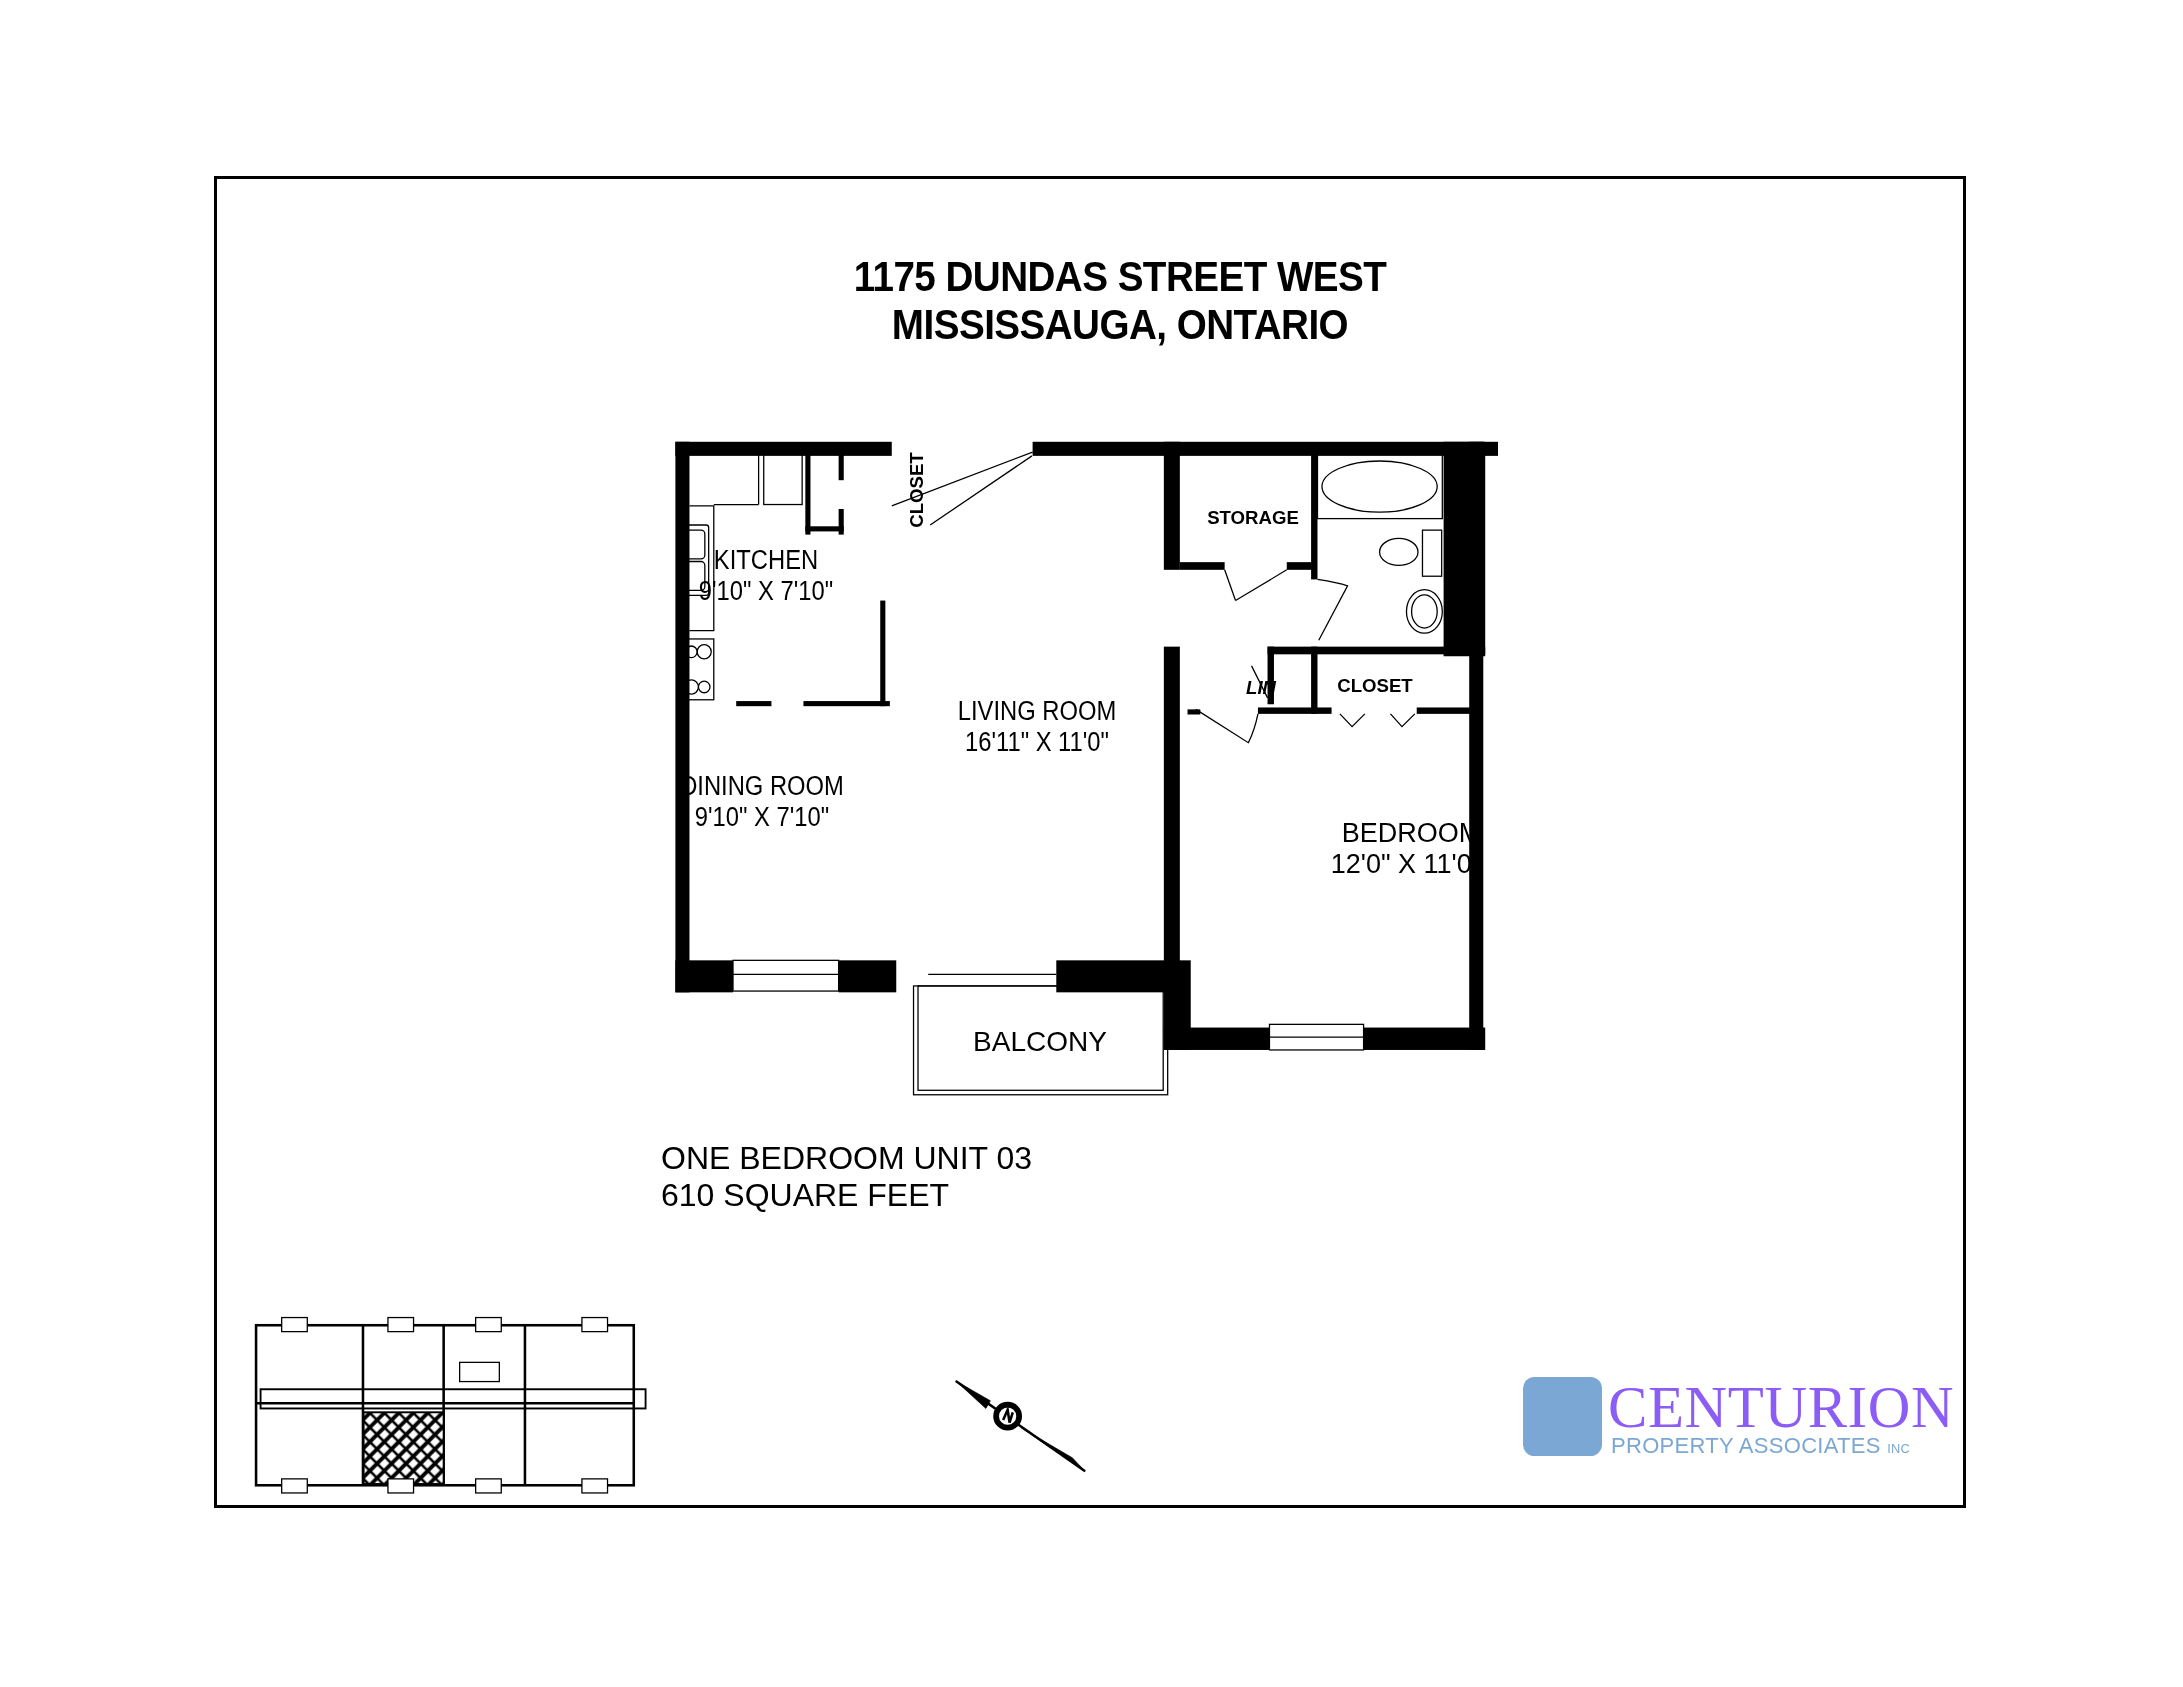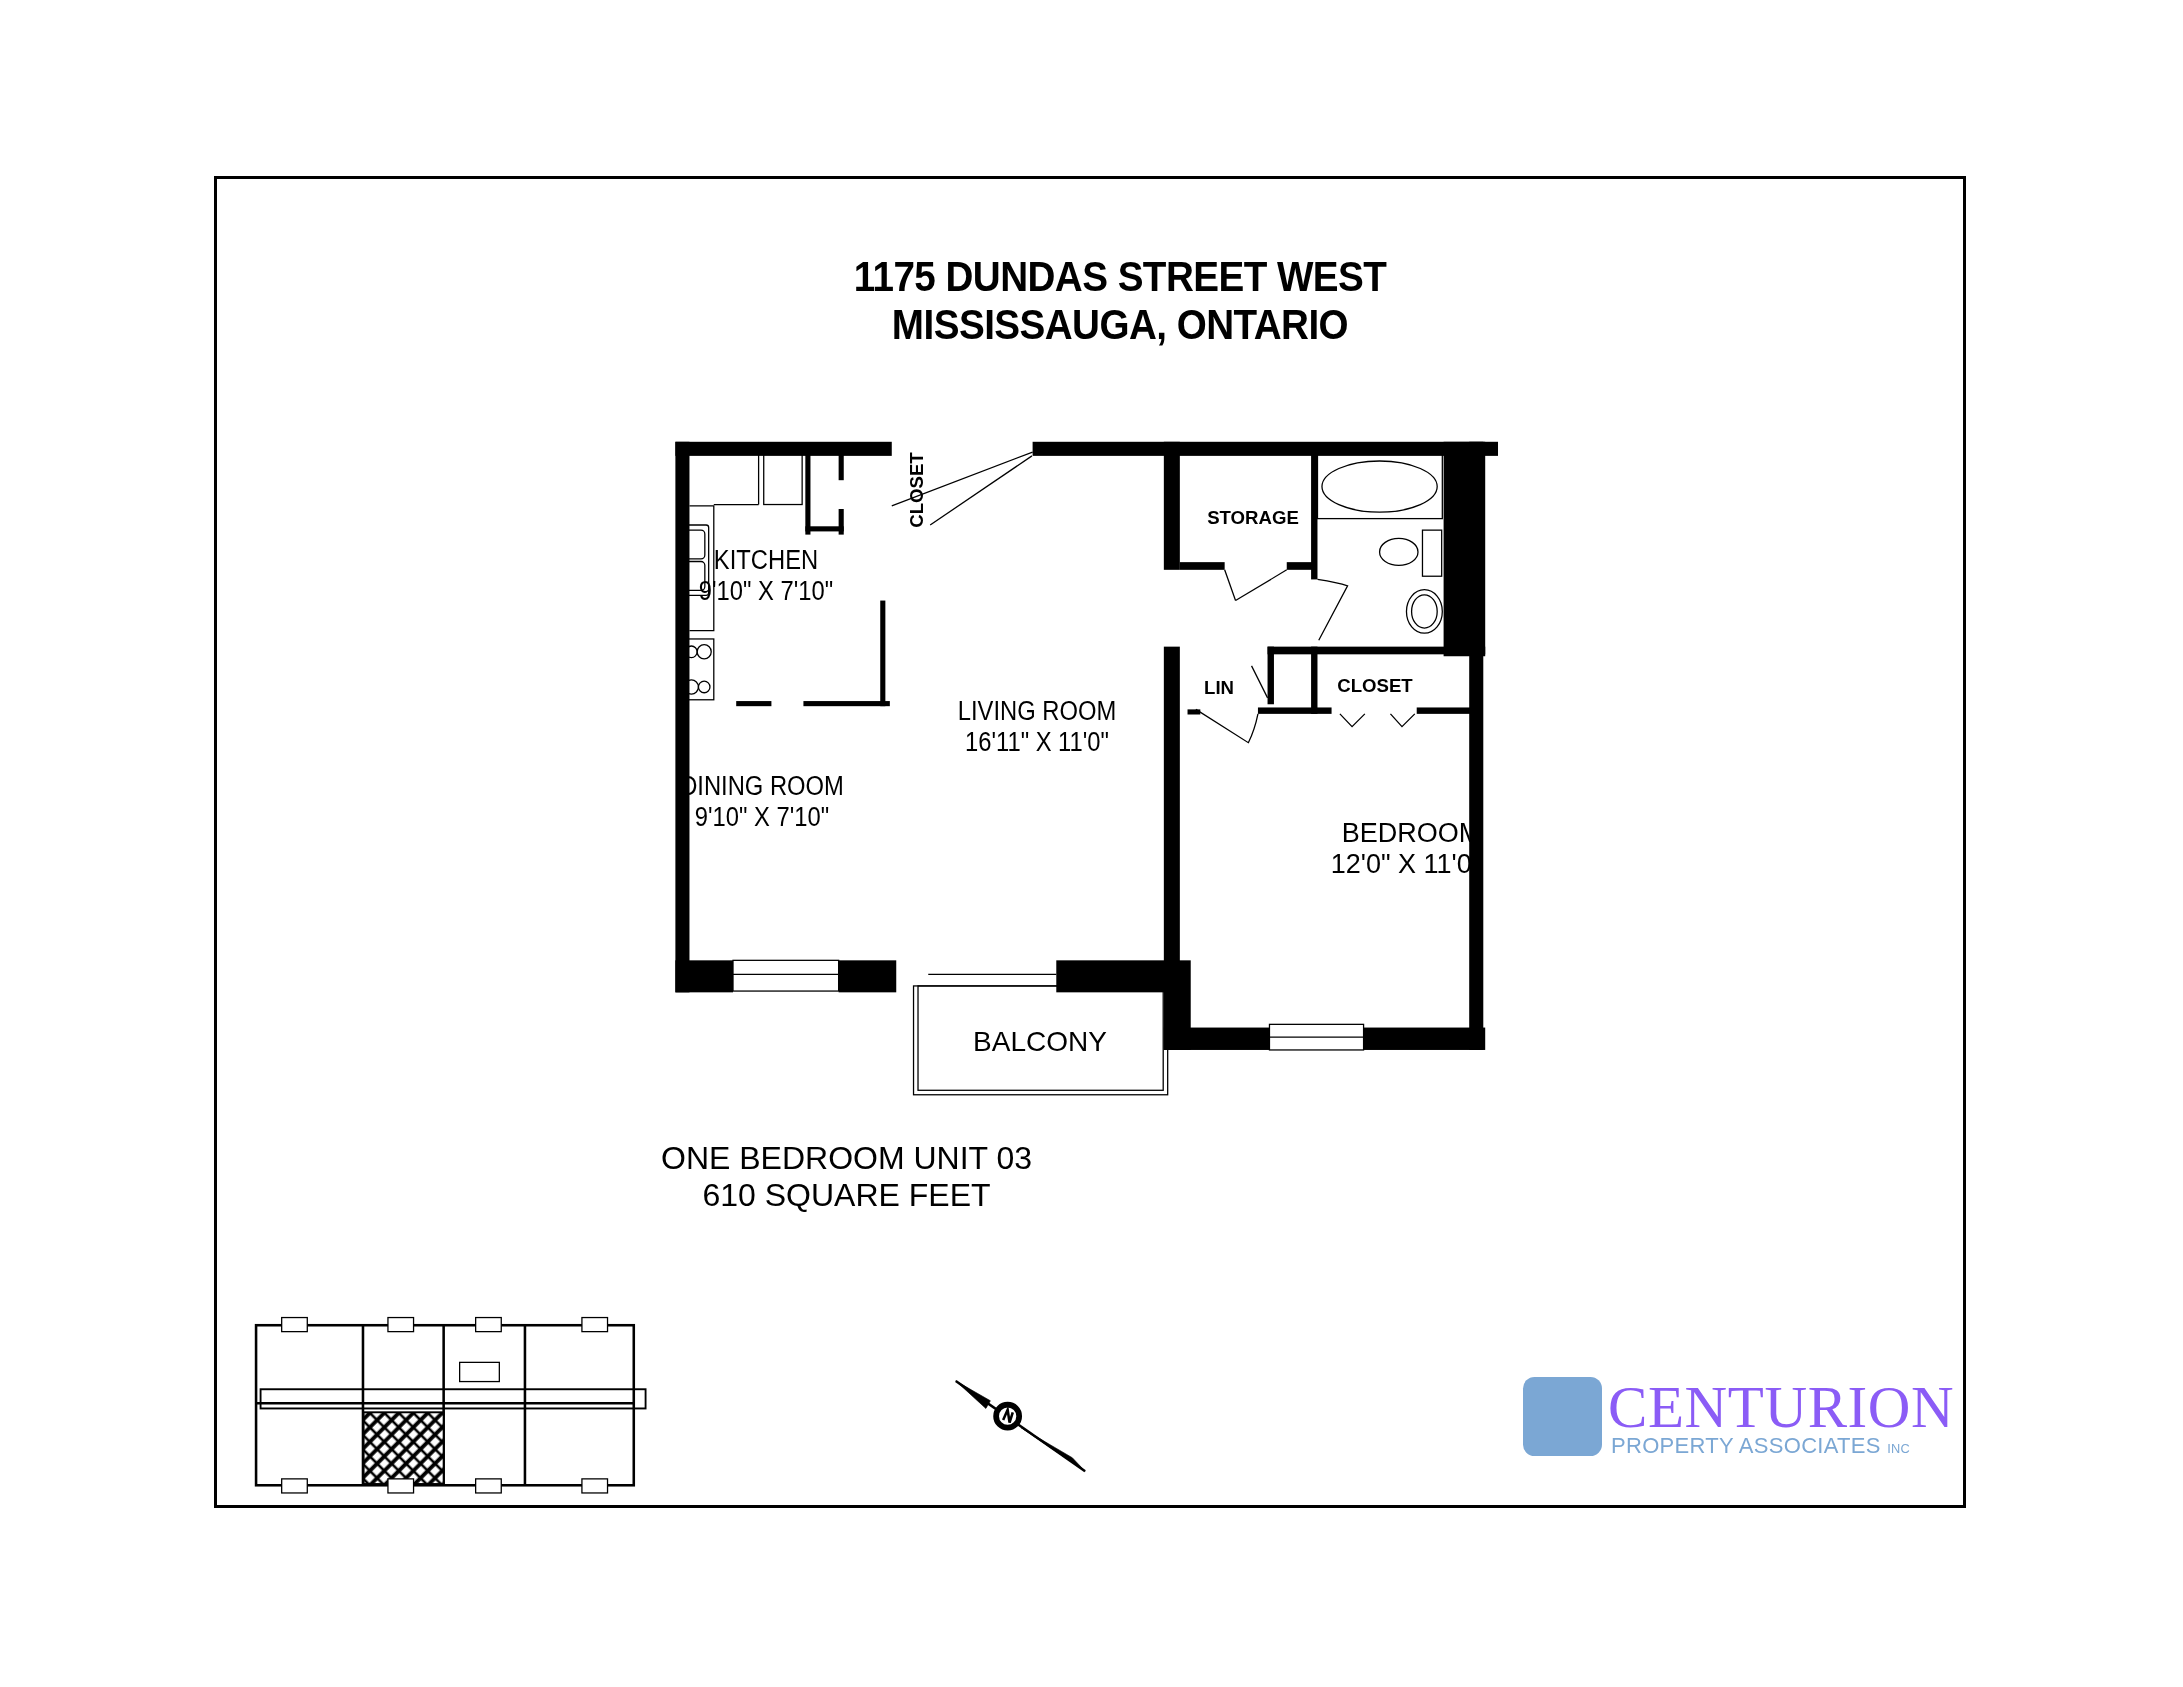--- a/index.html
+++ b/index.html
@@ -7,21 +7,21 @@
            font-family:"Liberation Sans", sans-serif; color:#000; }
     .frame { position:absolute; left:214px; top:176px; width:1752px; height:1332px;
              border:3.2px solid #000; box-sizing:border-box; }
     .title { position:absolute; left:704px; width:832px; text-align:center;
              font-weight:bold; font-size:42px; letter-spacing:-0.6px; line-height:1; transform:scaleX(0.92); }
     .t1 { top:256px; } .t2 { top:304px; }
     .lbl { position:absolute; text-align:center; white-space:nowrap; line-height:1.15; transform:translateX(-50%); }
     .big { font-size:27px; }
     .narrow { transform:translateX(-50%) scaleX(0.88); }
     .small { font-size:18.6px; font-weight:bold; }
-    .unit { position:absolute; left:661px; top:1140px; font-size:32px; line-height:1.15;text-align:center; }
+    .unit { position:absolute; left:661px; top:1140px; font-size:32px; line-height:1.15; }
     svg.plan { position:absolute; left:0; top:0; }
     .logo-box { position:absolute; left:1523px; top:1377px; width:79px; height:79px;
                 background:#7ba7d4; border-radius:11.5px; }
     .logo-name { position:absolute; left:1608px; top:1378px; font-family:"Liberation Serif", serif;
                  font-size:59px; color:#8b5cf6; line-height:1; letter-spacing:0.6px; }
     .logo-sub { position:absolute; left:1611px; top:1435px; font-family:Liberation Sans, sans-serif;
                 font-size:22px; color:#7ba7d4; line-height:1; letter-spacing:0.3px; }
     .logo-inc { font-size:12.8px; }
   </style>
 </head>
@@ -183,21 +183,21 @@
 <div class="lbl big narrow" style="left:762px; top:771px;">
   <div>DINING ROOM</div>
   <div>9'10" X 7'10"</div>
 </div>
 <div class="lbl big" style="left:1406px; top:818px;text-align:right;">
   <div>BEDROOM</div>
   <div>12'0" X 11'0"</div>
 </div>
 <div class="lbl small" style="left:1253px; top:507px;text-align:center;">STORAGE</div>
 <div class="lbl small" style="left:917px; top:490px; transform:translate(-50%,-50%) rotate(-90deg);">CLOSET</div>
-<div class="lbl small" style="left:1219px; top:677px;">LIN</div>
+<div class="lbl small" style="left:1261px; top:677px;font-style:italic;">LIN</div>
 <div class="lbl small" style="left:1375px; top:675px;">CLOSET</div>
 <div class="lbl big" style="left:1040px; top:1026px; font-size:28px;">BALCONY</div>
 
 <div class="unit">
   <div>ONE BEDROOM UNIT 03</div>
   <div>610 SQUARE FEET</div>
 </div>
 
 <div class="logo-box"></div>
 <div class="logo-name">CENTURION</div>

